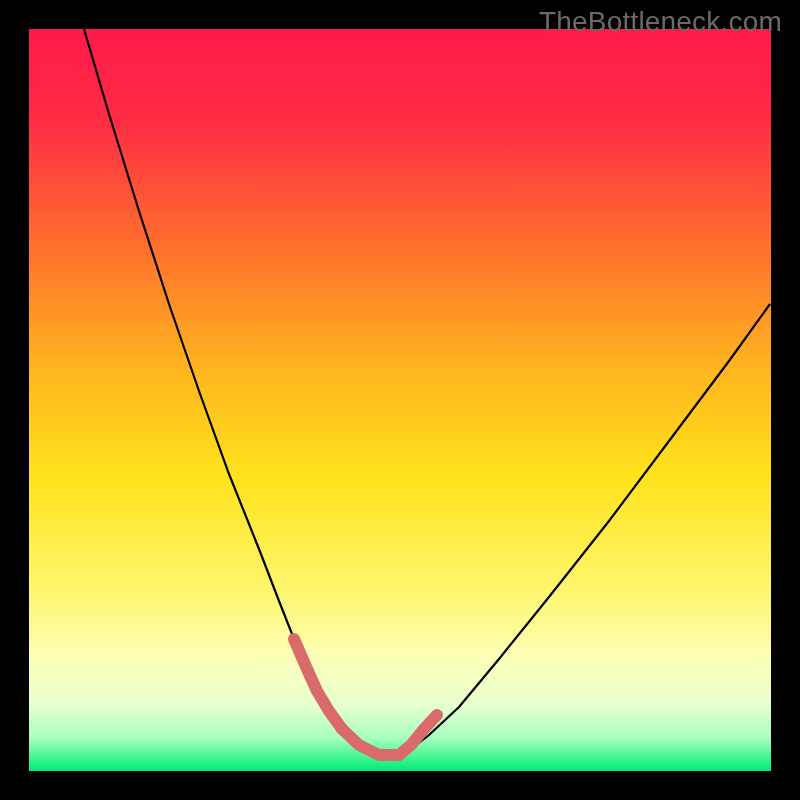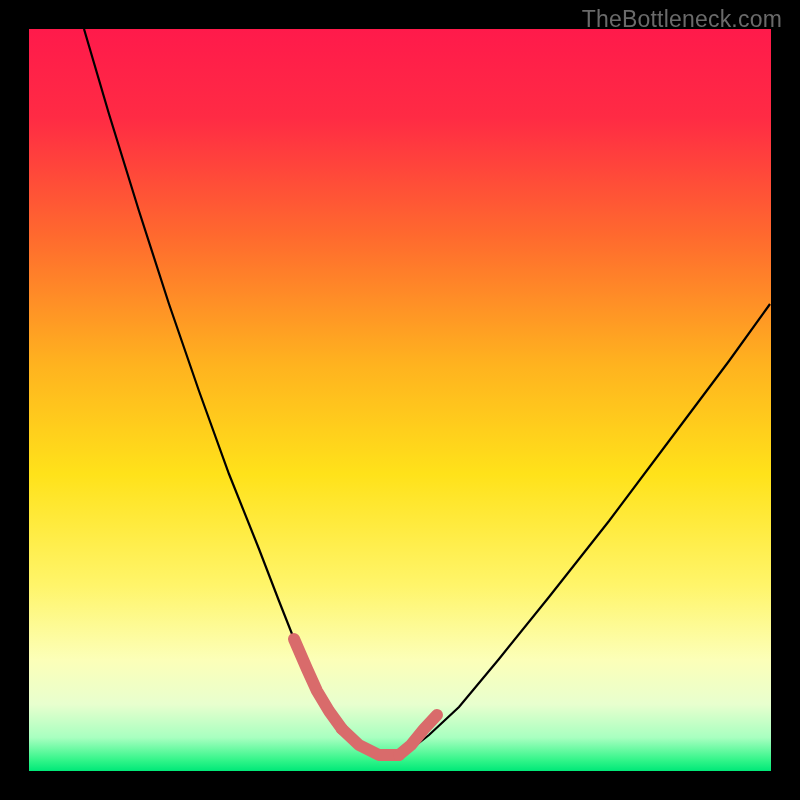--- a/index.html
+++ b/index.html
@@ -27,21 +27,21 @@
   }
   .gradient {
     position: absolute;
     inset: 0;
   }
   .watermark {
     position: absolute;
     top: 6px;
     right: 18px;
     color: #6a6a6a;
-    font-size: 23px;
+    font-size: 28px;
     font-weight: 500;
     letter-spacing: 0.2px;
     user-select: none;
   }
   svg.curve {
     position: absolute;
     inset: 0;
   }
 </style>
 </head>

